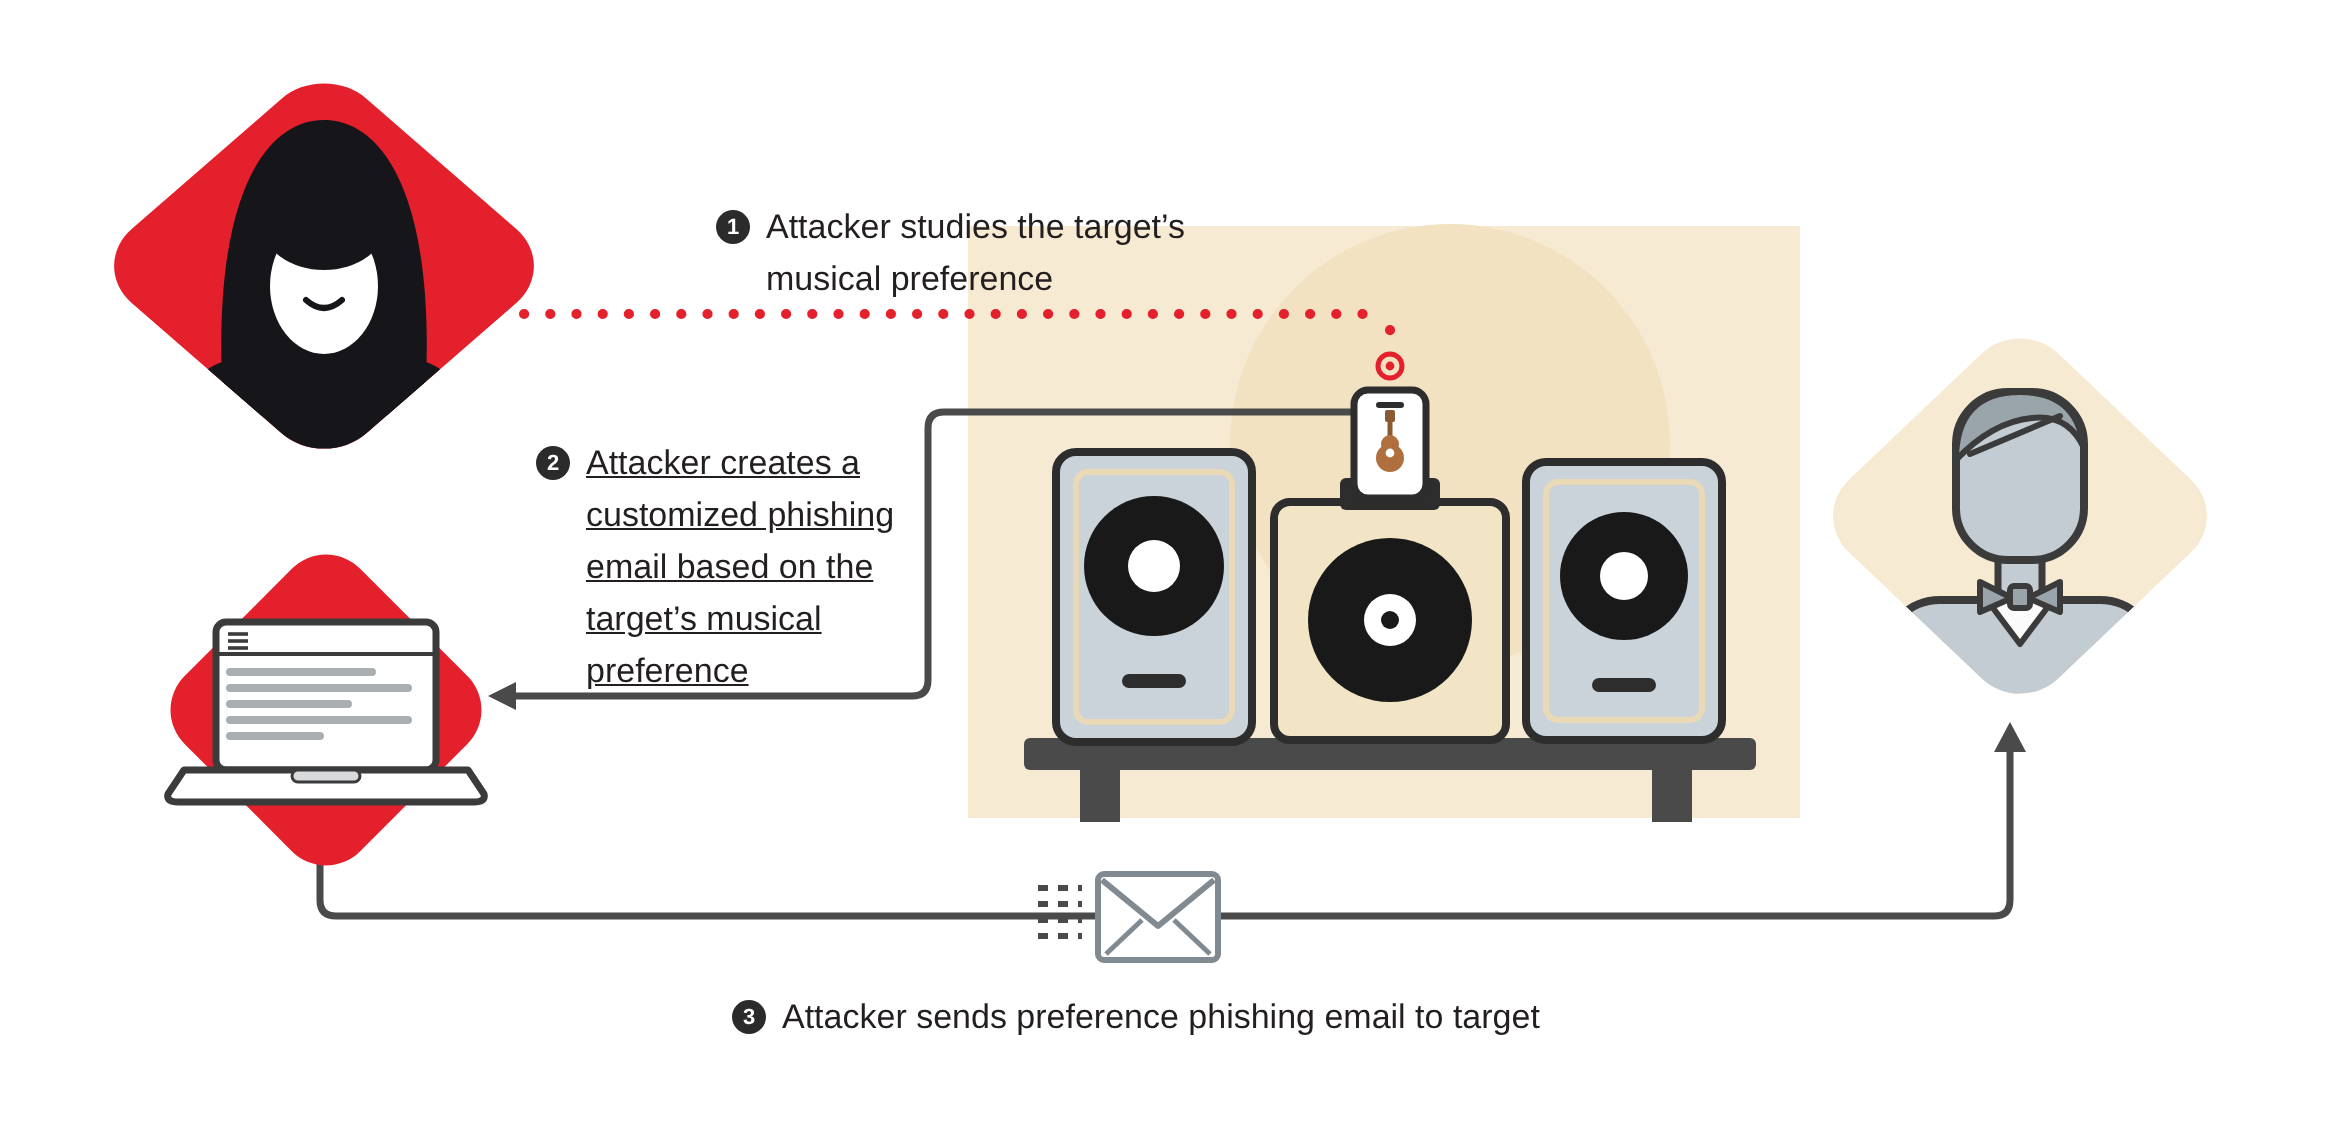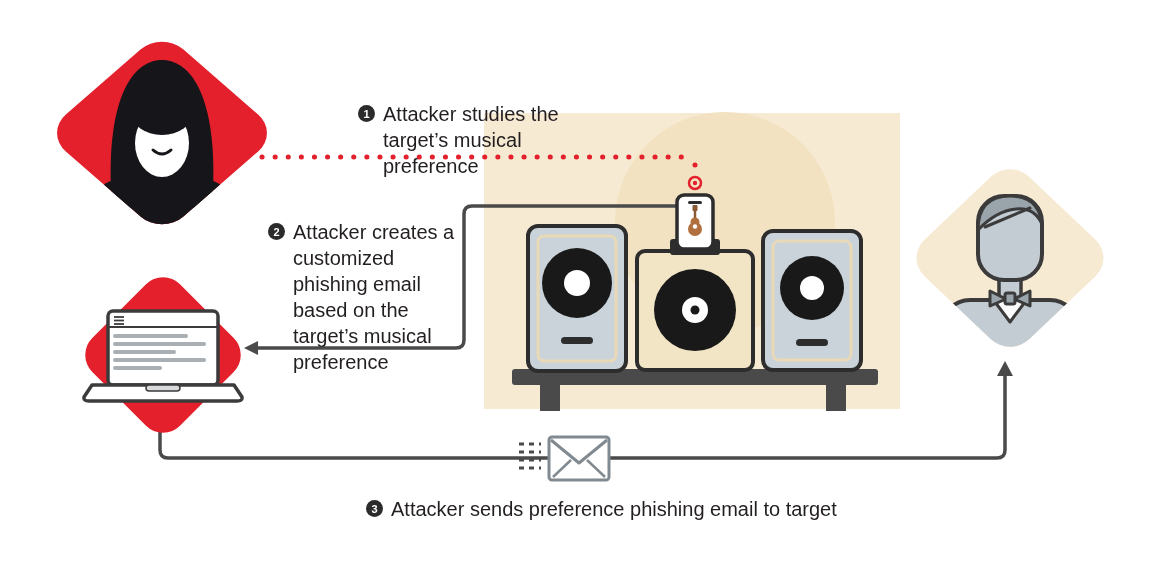--- a/index.html
+++ b/index.html
@@ -9,23 +9,23 @@
     --c-persondark:#9aa4ab; --c-black:#15151a; --c-muted:#a9afb3;
   }
   html,body{margin:0;padding:0;background:#fff;}
   body{font-family:"Liberation Sans",sans-serif;}
   .canvas{position:relative;width:1167px;height:562px;background:#ffffff;overflow:hidden;}
   .canvas > svg{position:absolute;left:0;top:0;}
   .step{position:absolute;display:flex;gap:8px;align-items:flex-start;}
   .badge{flex:0 0 auto;width:17px;height:17px;border-radius:50%;background:var(--c-badge);
          color:#fff;font-size:11px;font-weight:bold;display:flex;align-items:center;
          justify-content:center;margin-top:4px;}
-  .step-label{font-size:20px;line-height:26px;color:var(--c-text);}
+  .step-label{font-size:17px;line-height:26px;color:var(--c-text);}
   .step1{left:358px;top:101px;} .step1 .step-label{width:238px;}
-  .step2{left:268px;top:219px;} .step2 .step-label{width:172px;}
+  .step2{left:268px;top:219px;} .step2 .step-label{width:172px;text-decoration:underline;}
   .step3{left:366px;top:496px;} .step3 .step-label{white-space:nowrap;}
 </style>
 </head>
 <body>
 
 <div class="canvas">
 
   <svg width="1167" height="562" viewBox="0 0 1167 562">
     <defs>
       <clipPath id="clip-attacker">

